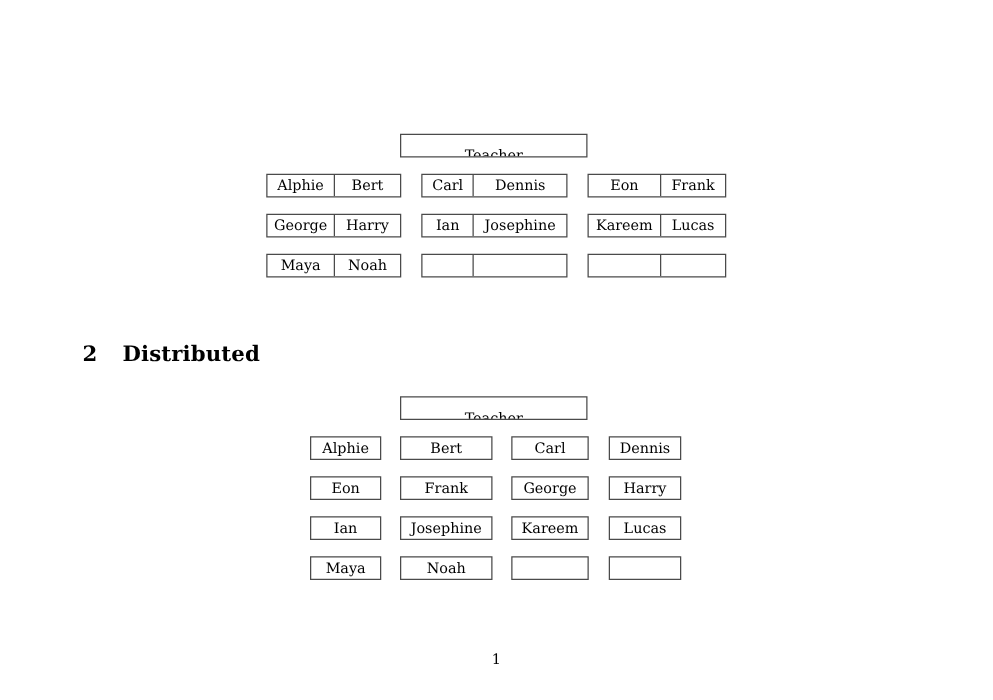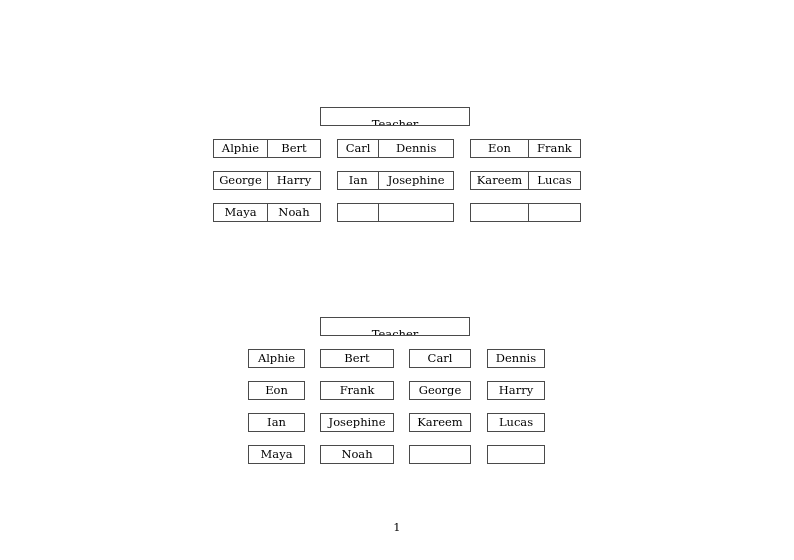--- a/index.html
+++ b/index.html
@@ -146,20 +146,23 @@
       <div class="cell" style="width:53px;">Lucas</div>
     </div>
   </div>
   <div class="row" style="left:470px; top:203px; width:112px;">
     <div class="box" style="left:0px; width:111px;">
       <div class="cell" style="width:58px;"></div>
       <div class="cell" style="width:53px;"></div>
     </div>
   </div>
 
+  <div class="section-heading" id="heading-distributed">
+    <span class="sec-num">2</span><span>Distributed</span>
+  </div>
 
   <div class="box teacher-box" style="left:320px; top:317px; width:150px;">
     <div class="cell" style="width:100%;">Teacher</div>
   </div>
 
   <div class="row" style="left:0px; top:349px; width:794px;">
     <div class="box" style="left:248px; width:57px;">
       <div class="cell" style="width:100%;">Alphie</div>
     </div>
     <div class="box" style="left:320px; width:74px;">

